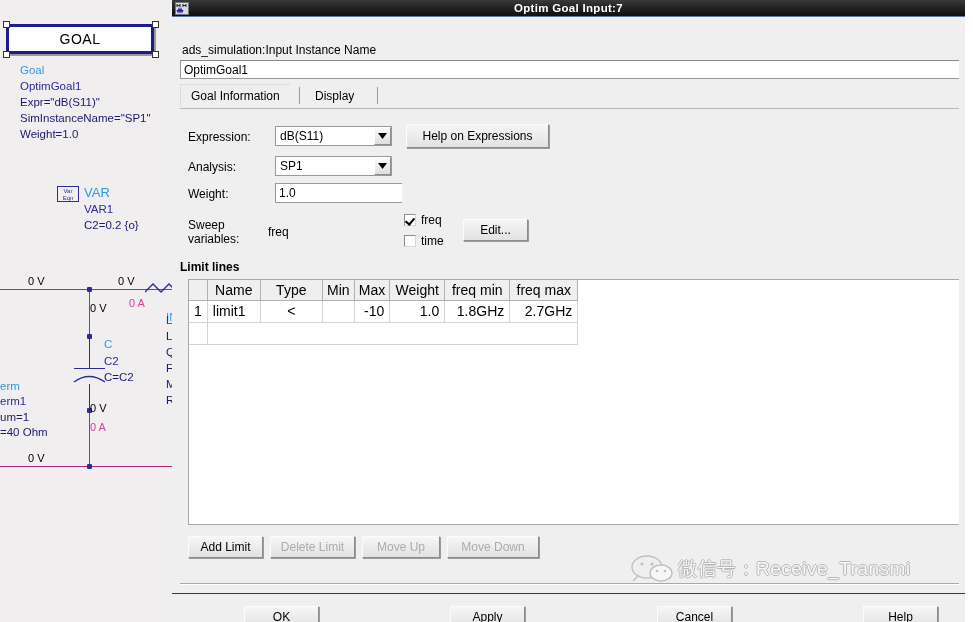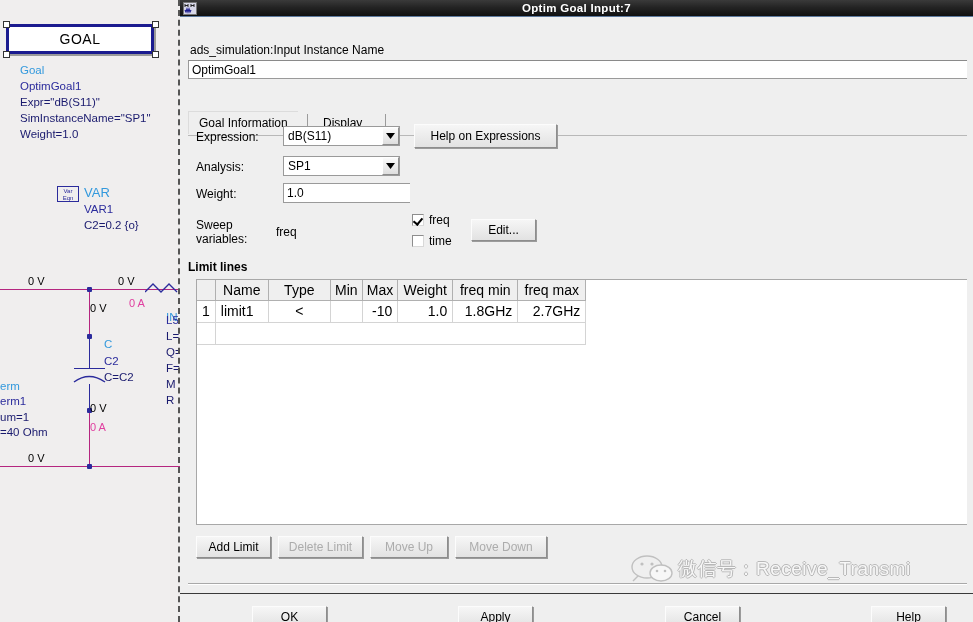--- a/index.html
+++ b/index.html
@@ -94,21 +94,21 @@
   .volt-label {
     position: absolute; font-size: 11px; color: #000; white-space: nowrap;
   }
   .amp-label {
     position: absolute; font-size: 11px; color: #e040a0; white-space: nowrap;
   }
 
   
   #dialog {
     position: absolute;
-    left: 180px; top: 0;
+    left: 172px; top: 0;
     width: 793px; height: 622px;
     background: #84cc16;
     overflow: hidden;
     text-decoration: underline;
   }
   #titlebar {
     position: relative;
     height: 16px;
     background: linear-gradient(to bottom, #3a3a3a 0%, #242424 45%, #101010 100%);
     border-bottom: 1px solid #5d7a9e;
@@ -163,21 +163,20 @@
     color: #000;
     outline: none;
   }
 
   
   #tabstrip {
     position: absolute;
     left: 8px; top: 67px;
     width: 779px; height: 24px;
     border-bottom: 1px solid #b8b8b8;
-    margin-top: 27px;
   }
   .tab {
     position: absolute;
     top: 0;
     height: 23px;
     padding: 0 10px;
     display: flex;
     align-items: center;
     font-size: 12px;
     box-sizing: border-box;

